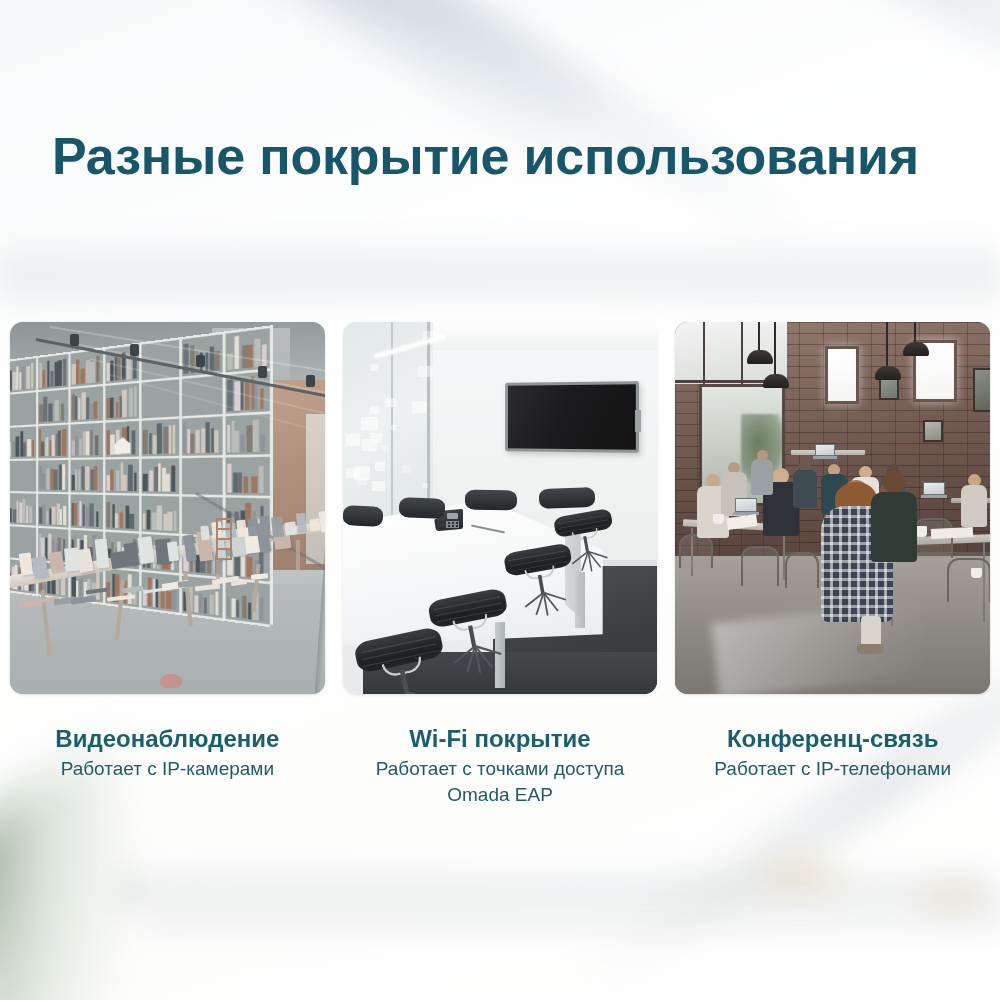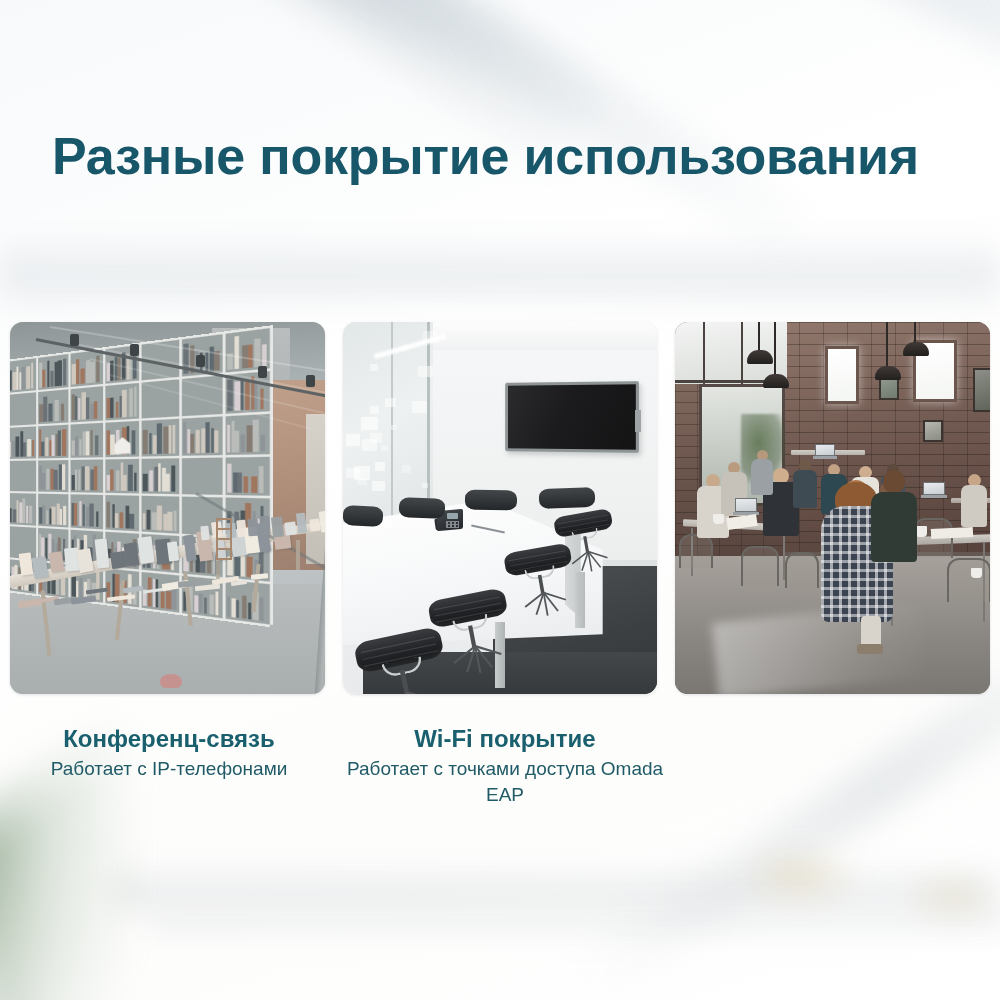--- a/index.html
+++ b/index.html
@@ -1020,20 +1020,24 @@
         <div class="cup" style="left:296px;top:246px;width:11px;height:10px;z-index:8;"></div>
         <div style="position:absolute;left:256px;top:206px;width:42px;height:10px;background:#efece6;transform:rotate(-3deg);z-index:8;"></div>
         <div style="position:absolute;left:218px;top:198px;width:16px;height:22px;background:#2b2f33;border-radius:2px;z-index:8;"></div>
       </div>
   </div>
 
 </div>
 
 <div id="captions">
   <div class="cap">
-    <div class="h">Конференц-связь</div>
-    <div class="s">Работает с IP-телефонами</div>
+    <div class="h">Видеонаблюдение</div>
+    <div class="s">Работает с IP-камерами</div>
   </div>
   <div class="cap">
     <div class="h">Wi-Fi покрытие</div>
     <div class="s">Работает с точками доступа Omada EAP</div>
   </div>
+  <div class="cap">
+    <div class="h">Конференц-связь</div>
+    <div class="s">Работает с IP-телефонами</div>
+  </div>
 </div>
 
 </body></html>

